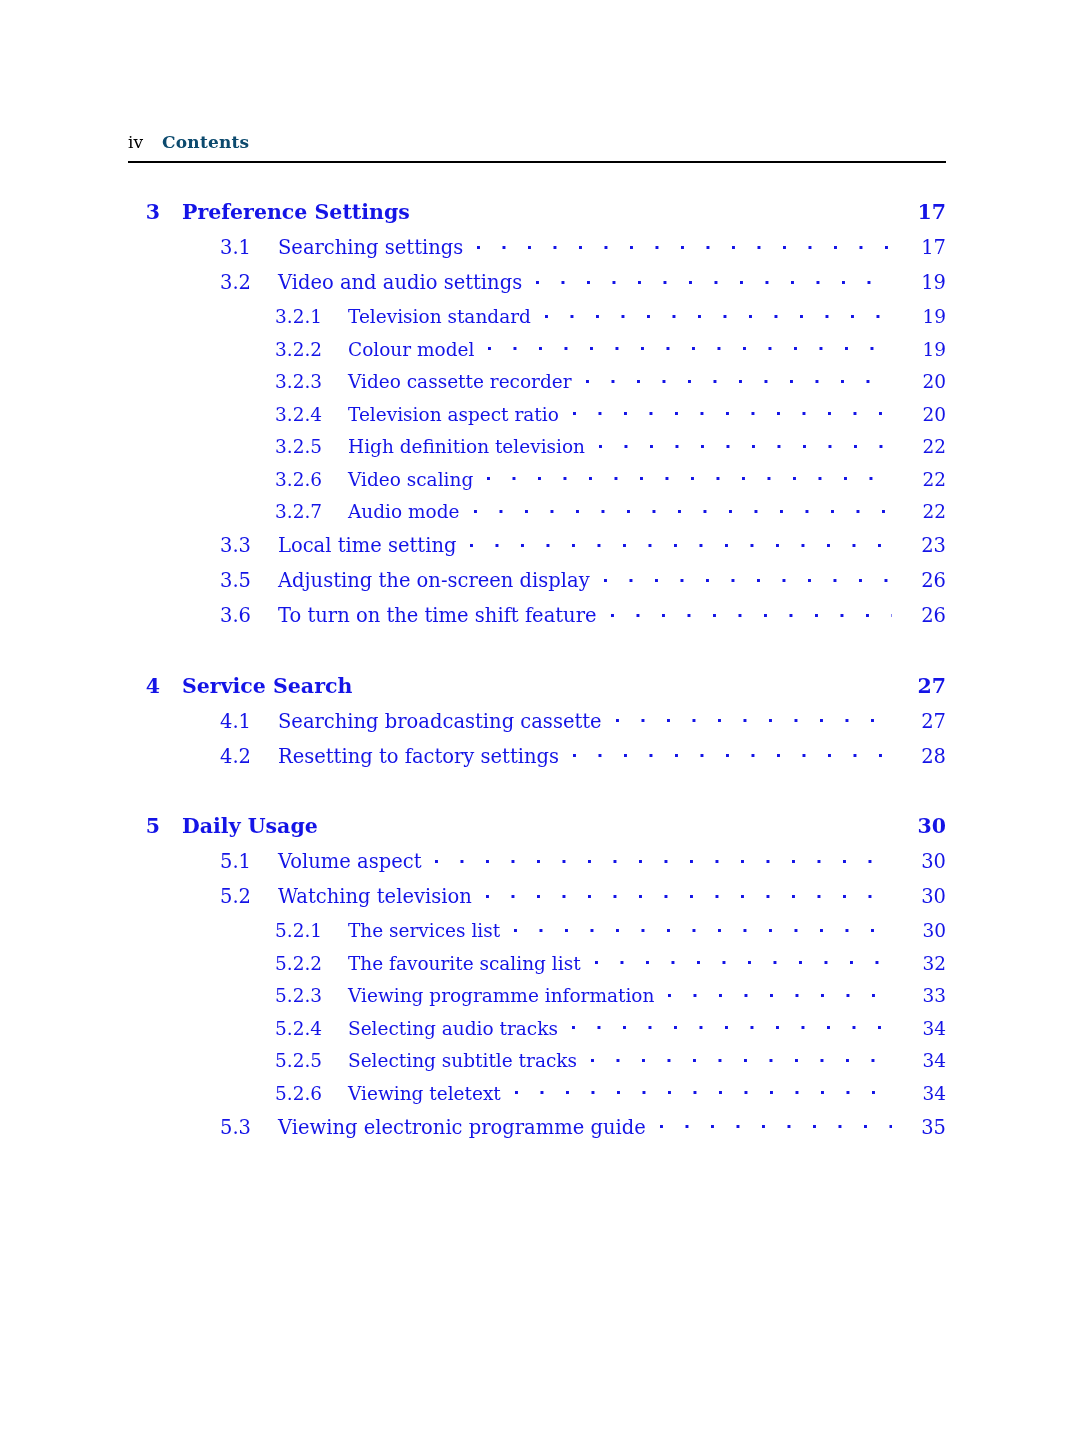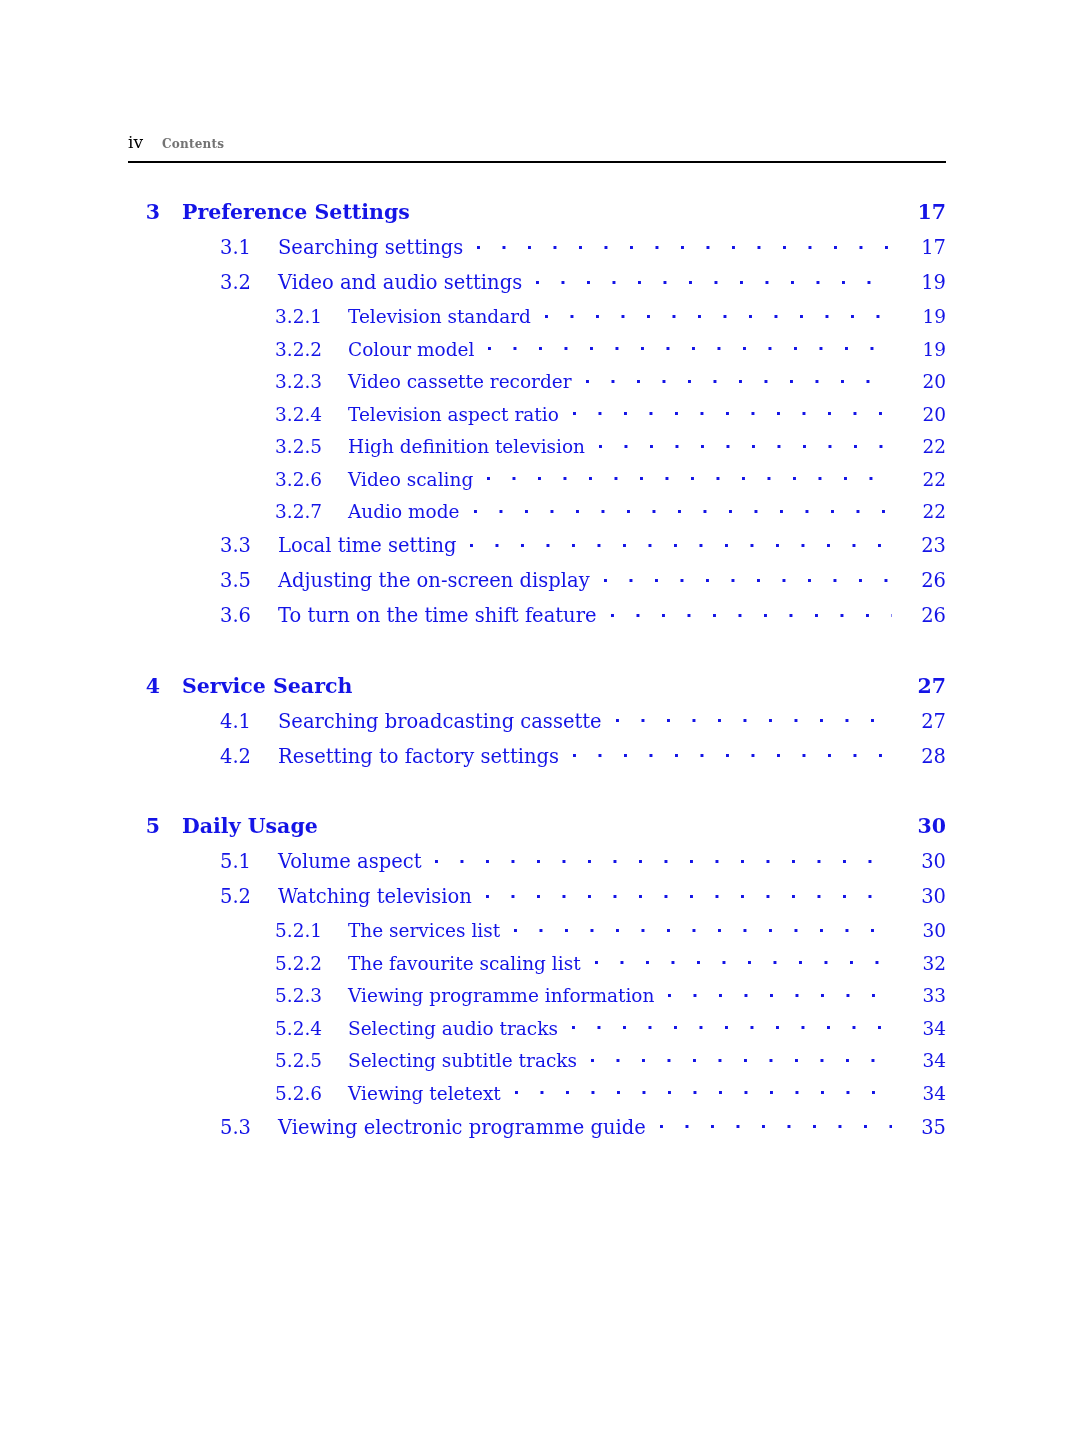--- a/index.html
+++ b/index.html
@@ -34,23 +34,23 @@
     color: #000000;
   }
   .header .folio {
     font-family: "DejaVu Serif", serif;
     font-size: 17px;
     color: #000000;
     margin-right: 19px;
   }
   .header .htitle {
     font-family: "DejaVu Serif", serif;
-    font-size: 12px;
+    font-size: 17px;
     font-weight: bold;
-    color: #737373;
+    color: #0c4a6e;
     letter-spacing: 0.2px;
   }
   .header-rule {
     position: absolute;
     left: 128px;
     top: 125px;
     width: 818px;
     height: 2px;
     background: #000000;
   }

